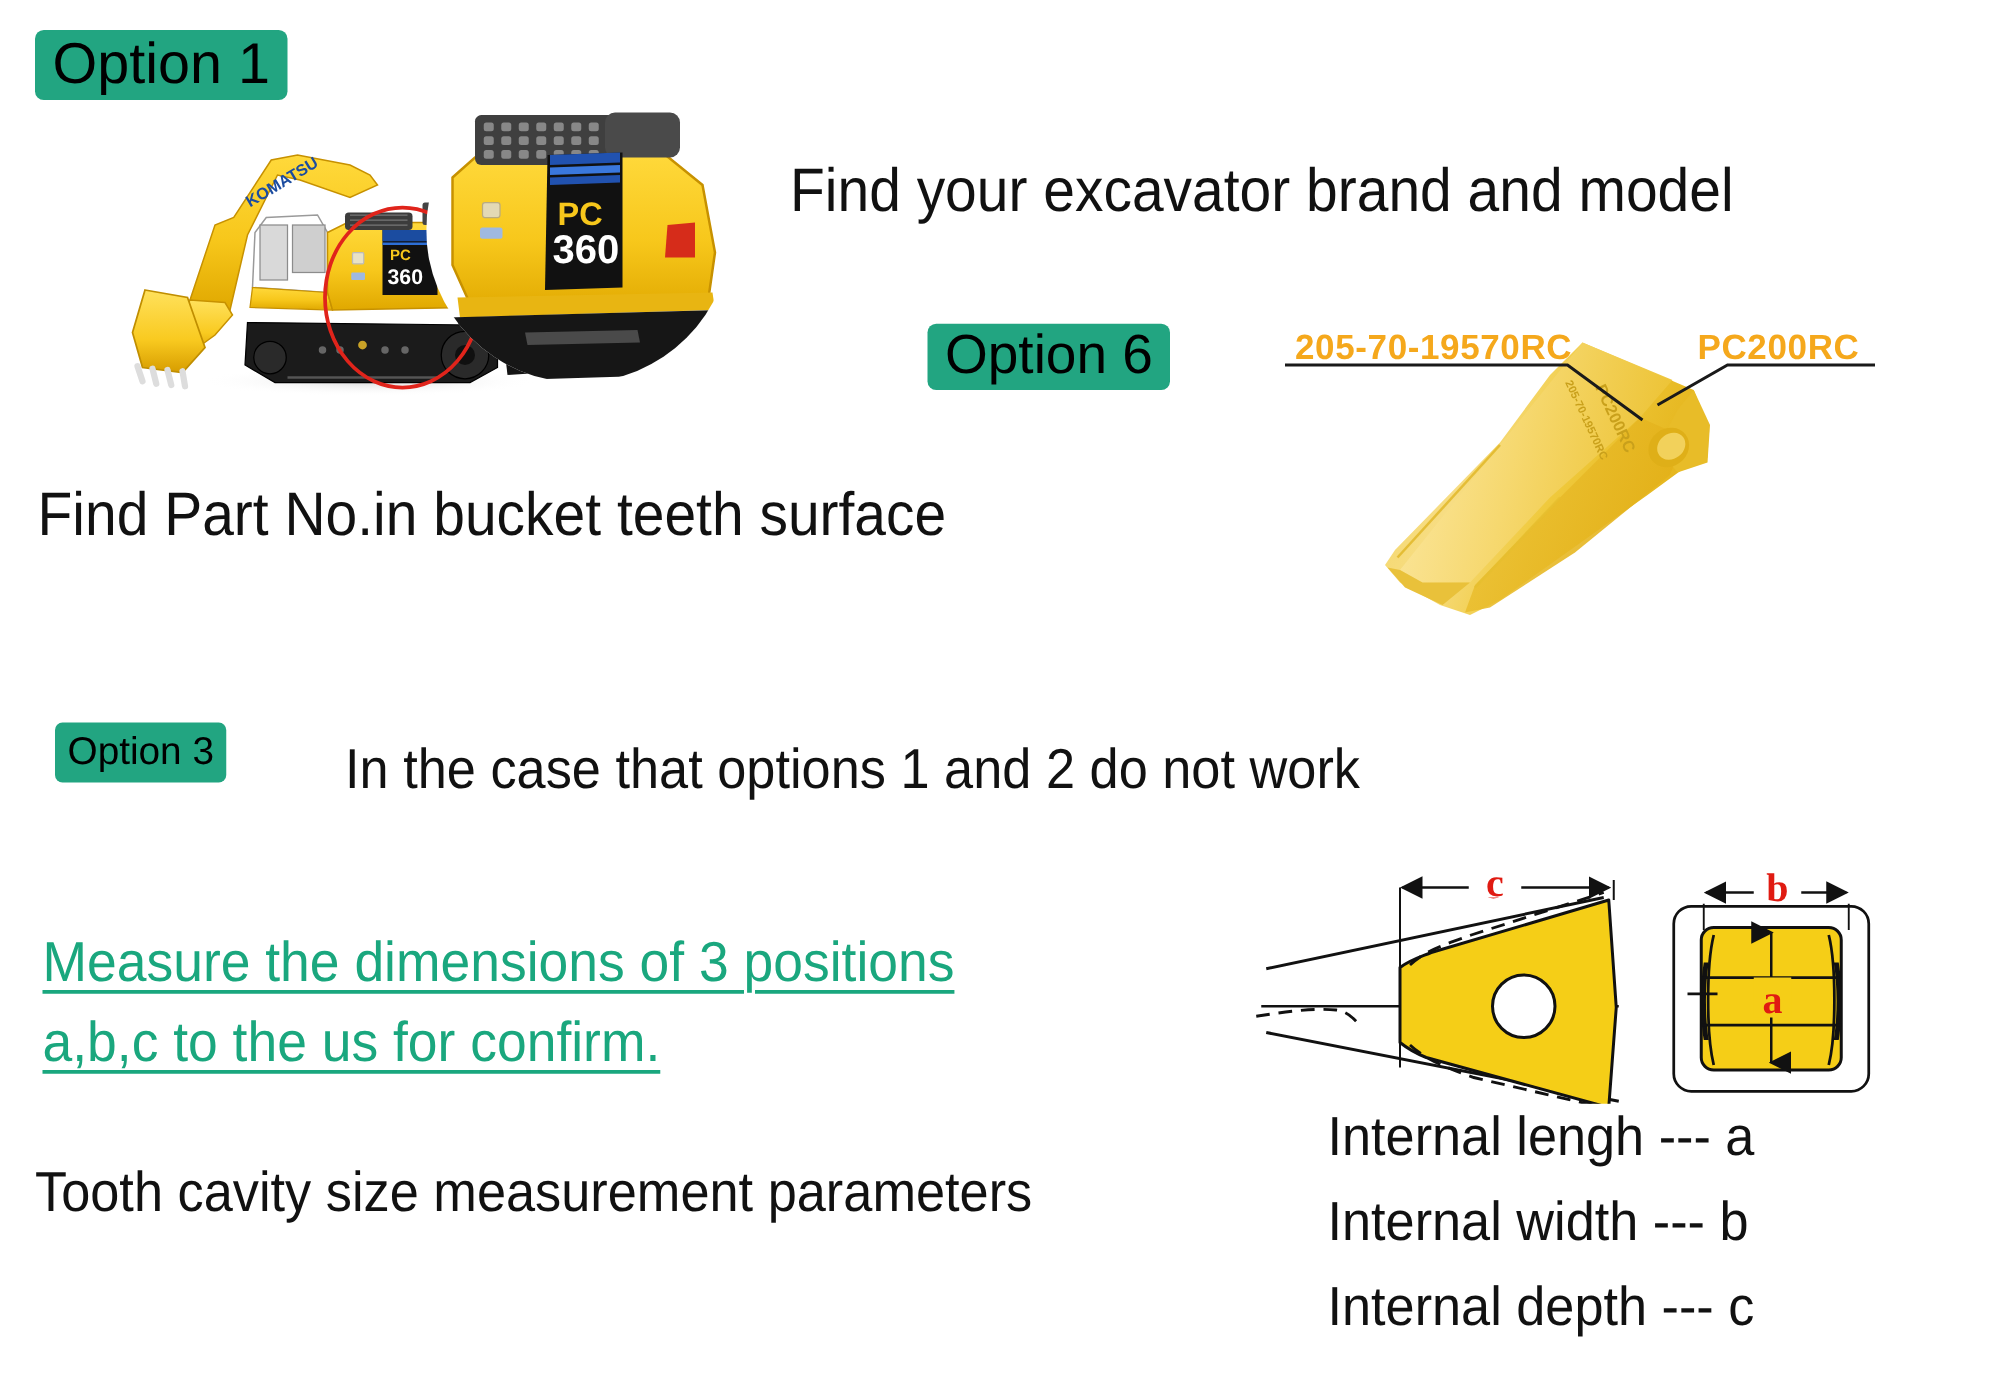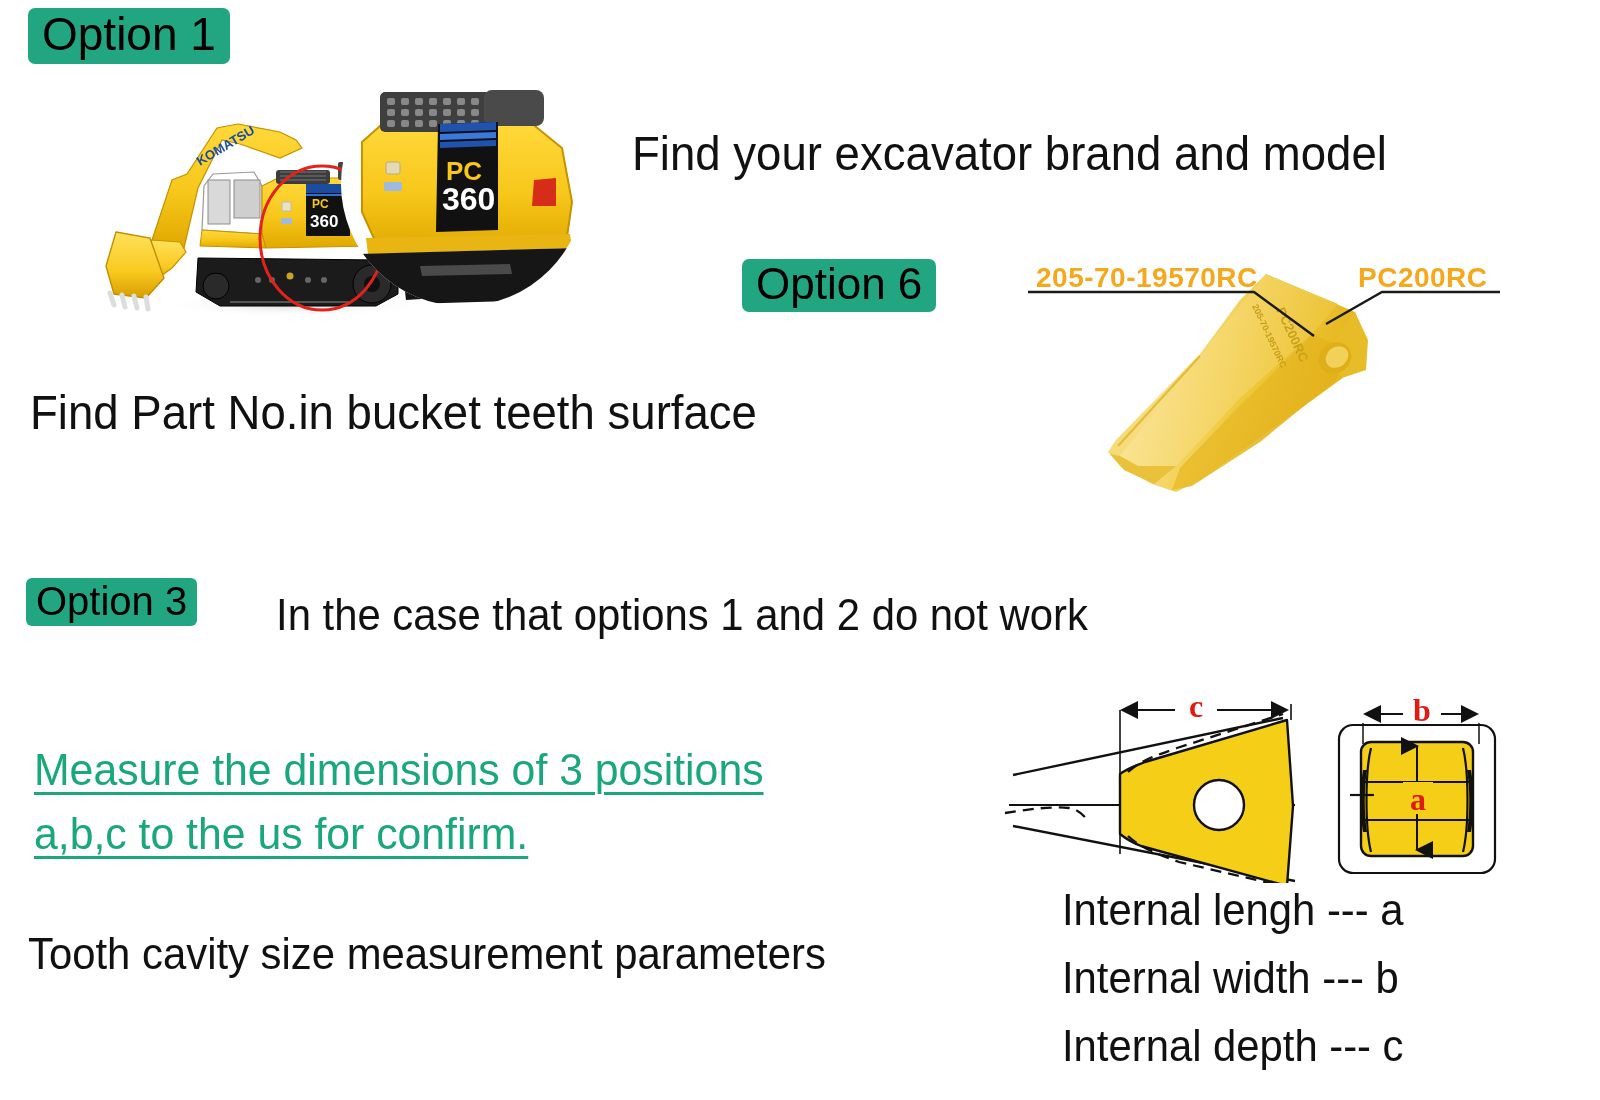--- a/index.html
+++ b/index.html
@@ -16,23 +16,23 @@
     border-radius:7px;
     color:#000;
     font-weight:400;
     display:flex;align-items:center;justify-content:center;
     letter-spacing:0px;
     line-height:1;
     padding:2px 14px 6px 14px;
     box-sizing:border-box;
     white-space:nowrap;
   }
-  #opt1-badge{left:28px;top:8px;font-size:46px;height:56px;}
+  #opt1-badge{left:28px;top:24px;font-size:46px;height:56px;}
   #opt2-badge{left:742px;top:259px;font-size:44px;height:53px;}
-  #opt3-badge{left:26px;top:578px;font-size:40px;height:48px;border-radius:6px;padding:2px 10px 5px 10px;}
+  #opt3-badge{left:44px;top:578px;font-size:31px;height:48px;border-radius:6px;padding:2px 10px 5px 10px;}
 
   
   .headline{
     color:#111;
     font-weight:400;
     white-space:nowrap;
     font-family:"Liberation Sans", sans-serif;
     transform-origin:left center;
   }
   #txt-find-brand{left:632px;top:125px;font-size:49px;transform:scaleX(0.93);}

